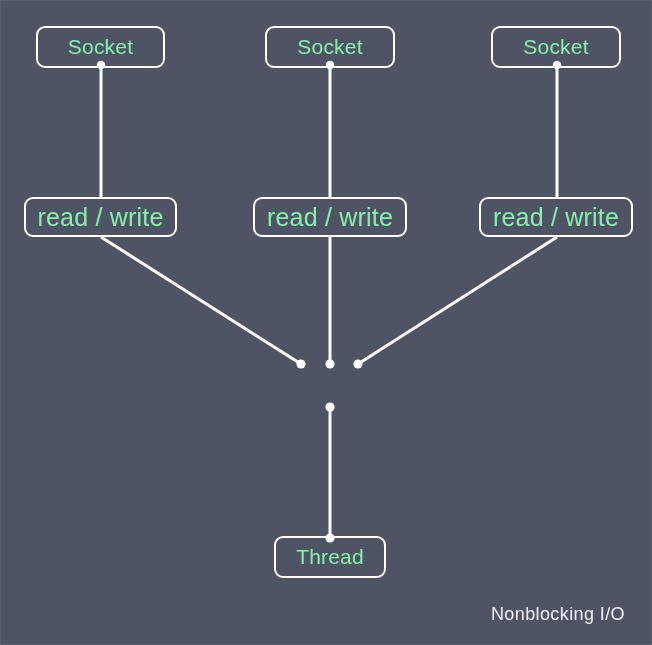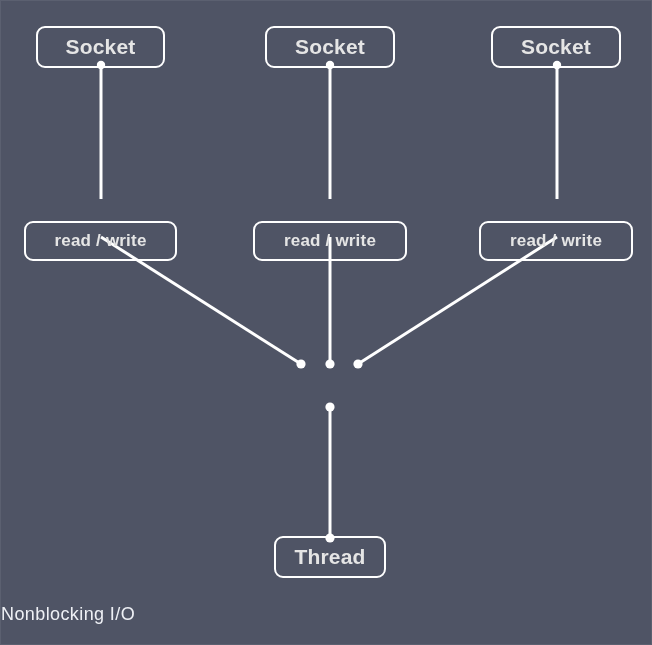--- a/index.html
+++ b/index.html
@@ -23,38 +23,37 @@
     width: 652px;
     height: 645px;
     pointer-events: none;
   }
   .node {
     position: absolute;
     box-sizing: border-box;
     border: 2.5px solid #ffffff;
     border-radius: 9px;
     background: transparent;
-    color: #e5e5e5;
+    color: #86efac;
     display: flex;
     align-items: center;
     justify-content: center;
     white-space: nowrap;
     letter-spacing: 0.2px;
     z-index: 3;
-    font-weight: bold;
   }
   .node-socket   { font-size: 21px; }
-  .node-rw       { font-size: 17px; margin-top: 24px; }
+  .node-rw       { font-size: 25px; }
   .node-selector { font-size: 21px; }
   .node-thread   { font-size: 21px; }
   .caption {
     position: absolute;
     left: 0;
     width: 624px;
-    text-align: left;
+    text-align: right;
     color: #eef0f5;
     font-size: 18px;
     letter-spacing: 0.4px;
     z-index: 3;
   }
 </style>
 </head>
 <body>
 
 <div id="canvas">

